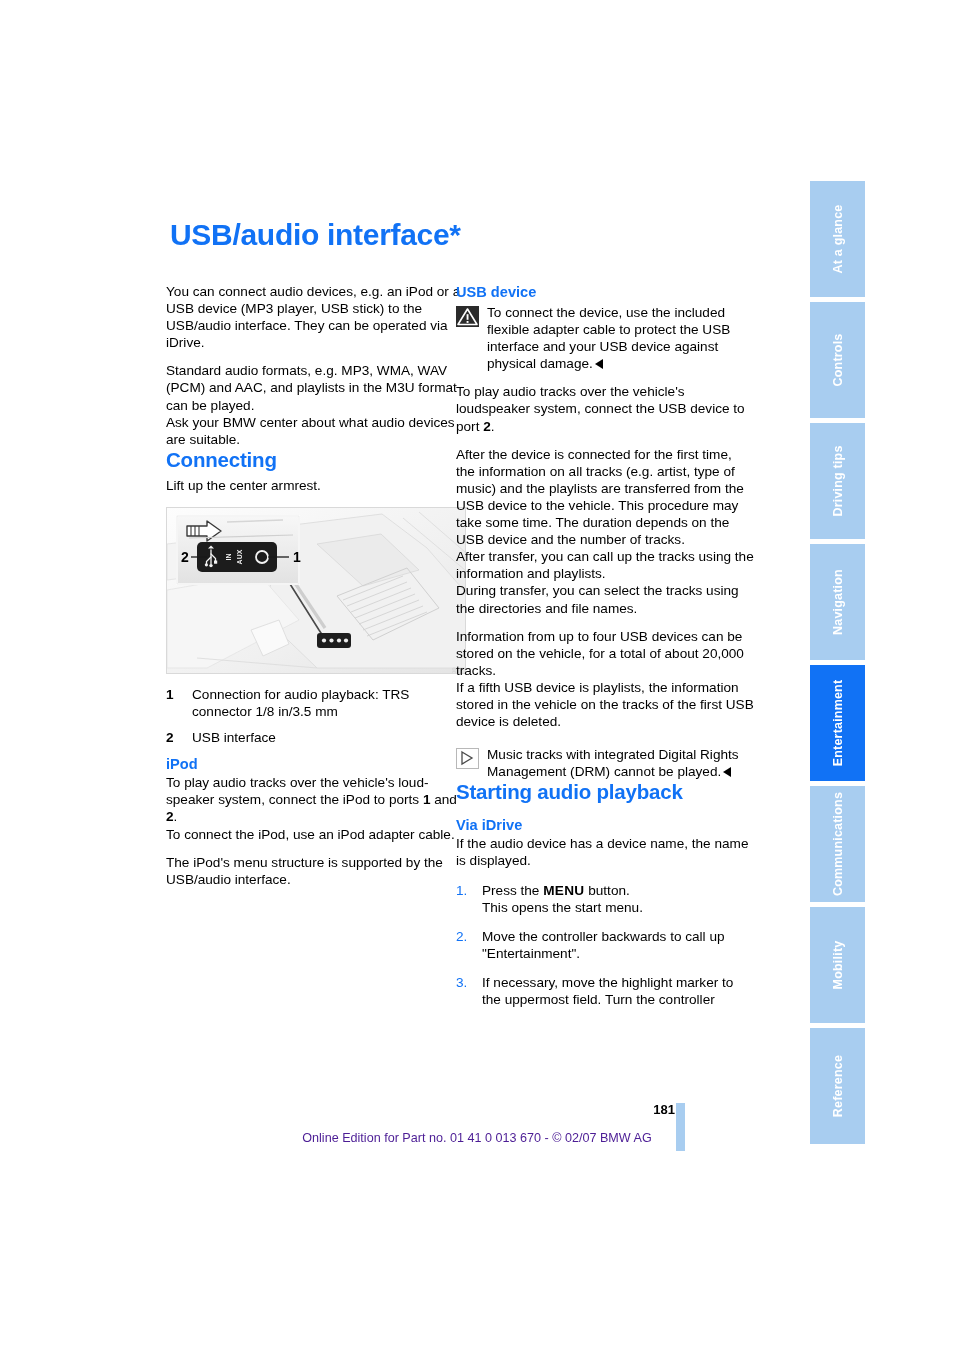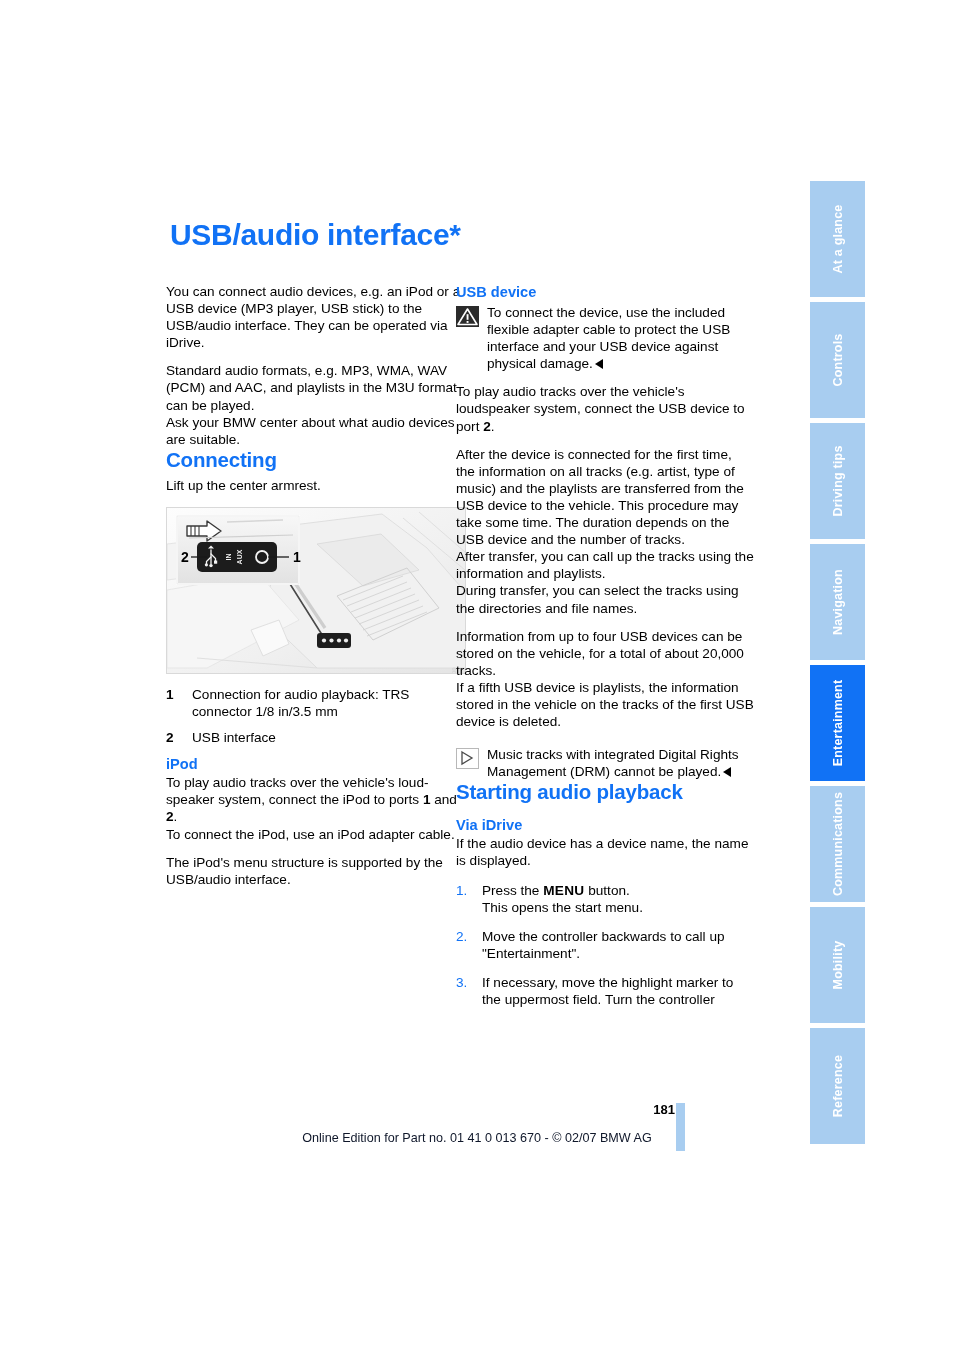--- a/index.html
+++ b/index.html
@@ -204,21 +204,21 @@
     height: 48px;
     background: #a8cdf0;
   }
   .imprint {
     position: absolute;
     left: 0;
     top: 1131px;
     width: 954px;
     text-align: center;
     font-size: 12.6px;
-    color: #0f172a;
+    color: #4c1d95;
   }
 </style>
 </head>
 <body>
 
 <div class="page">
 
   <h1 class="page-title">USB/audio interface*</h1>
 
   <div class="col col-left">

